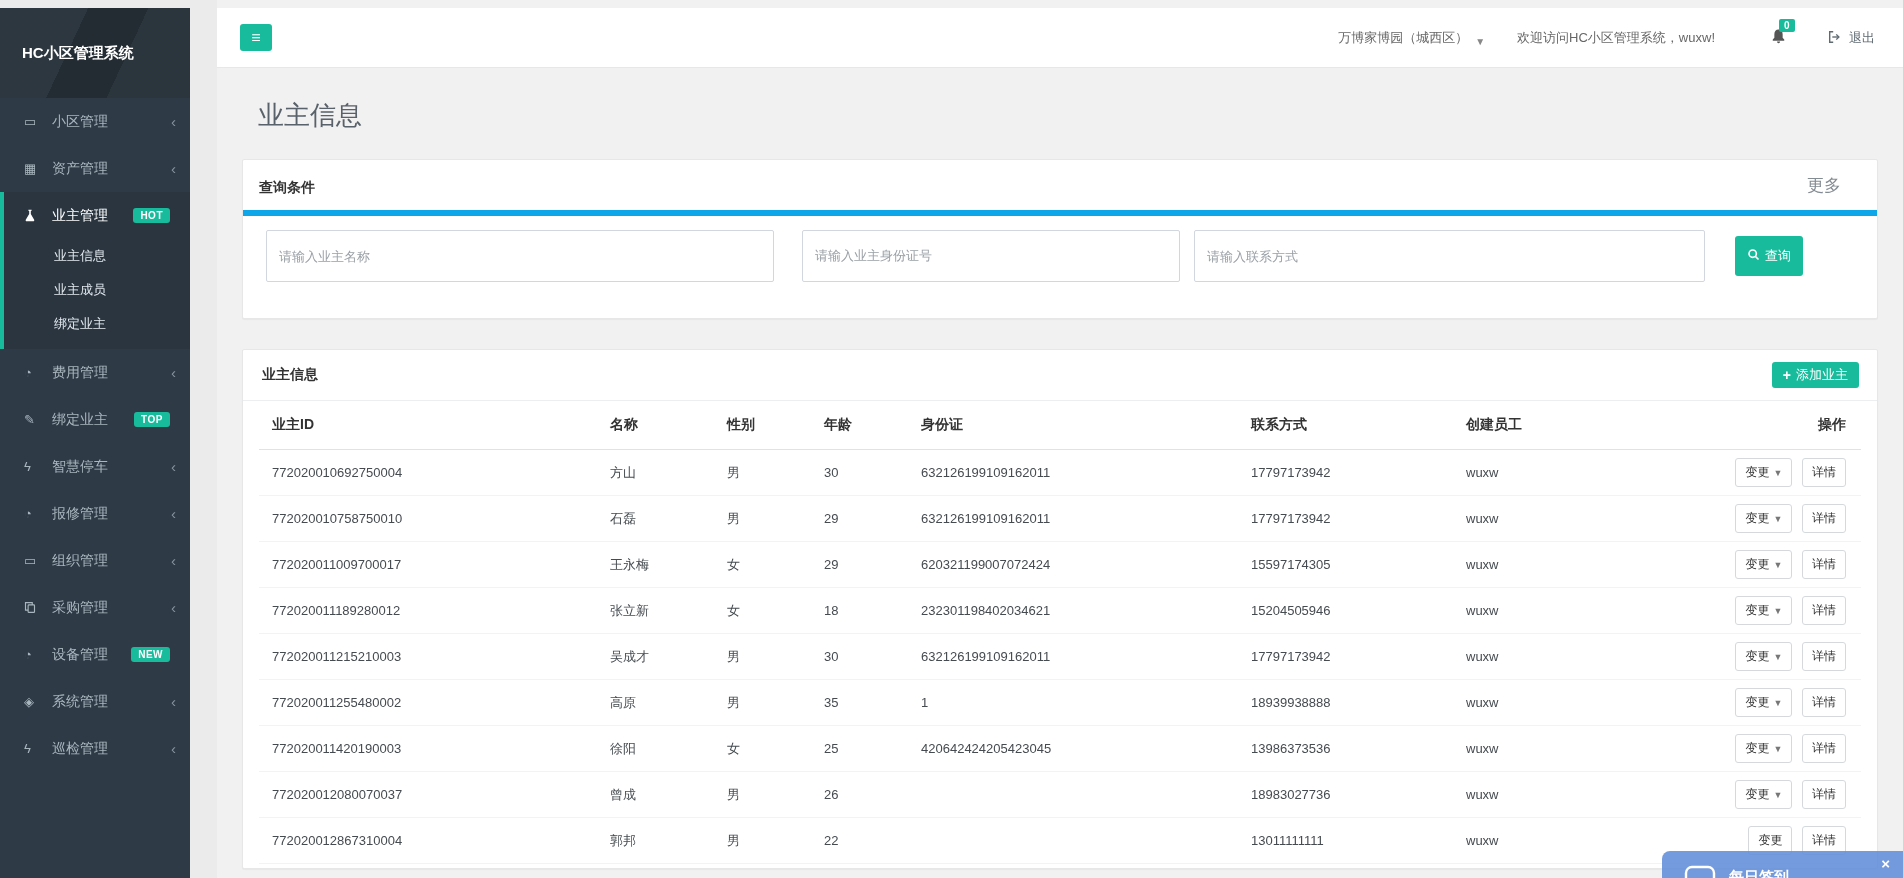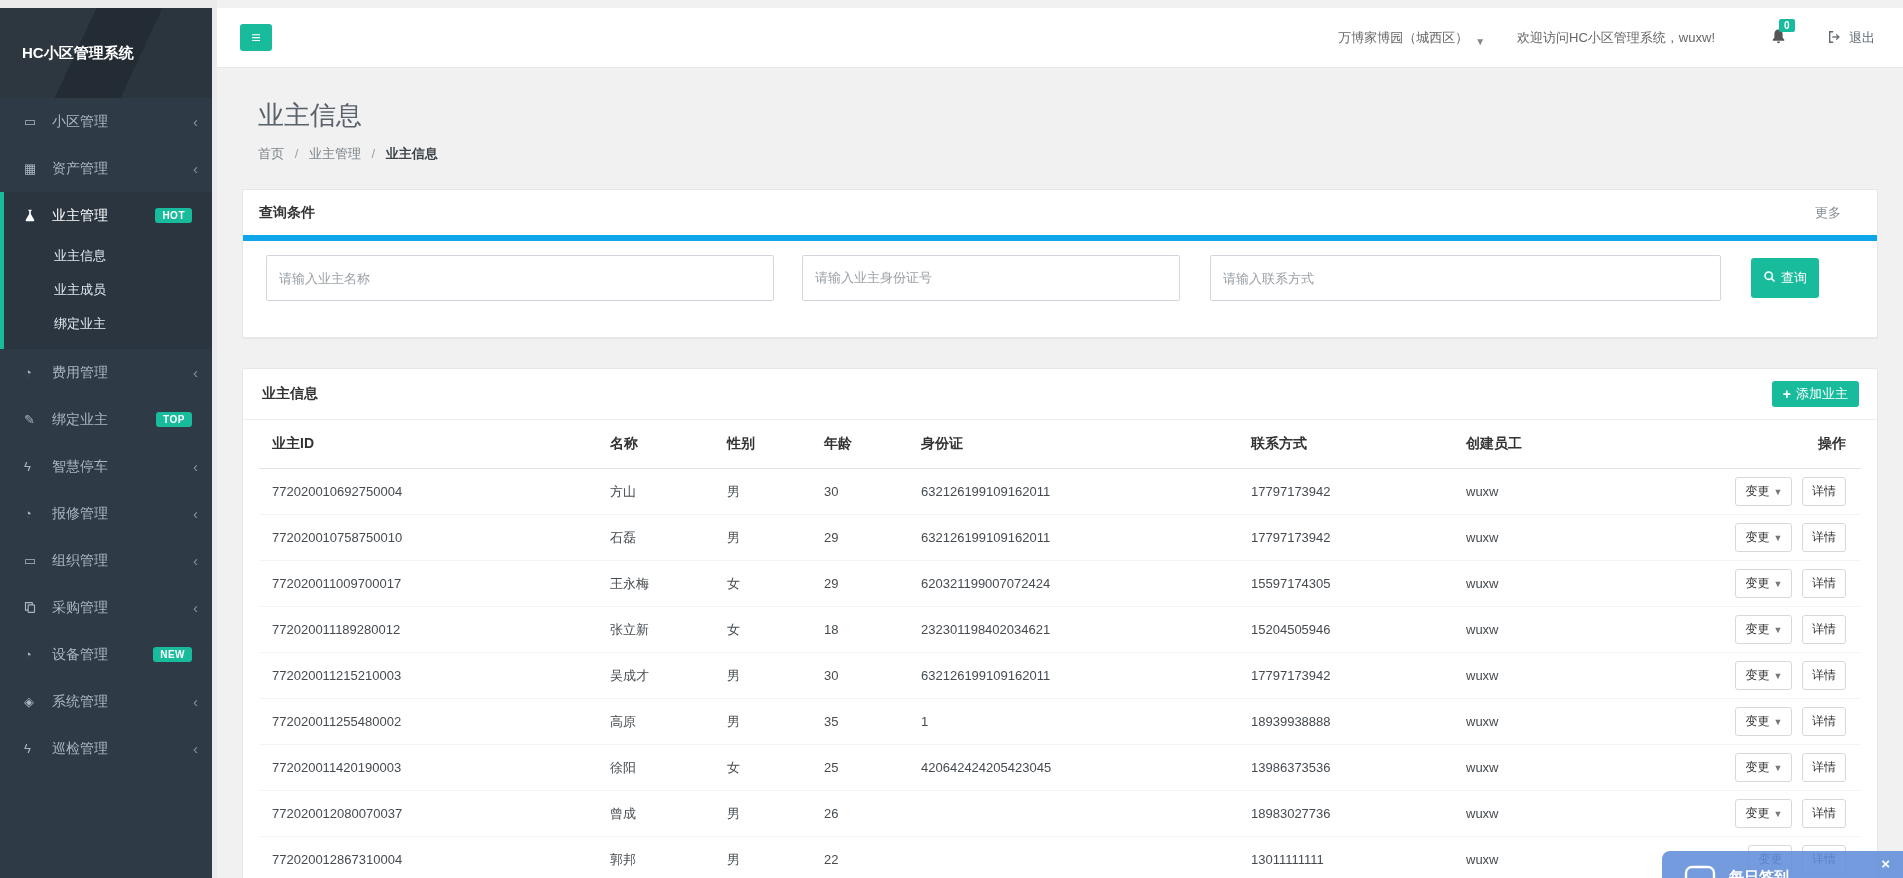--- a/index.html
+++ b/index.html
@@ -6,21 +6,21 @@
   html, body { width: 1903px; height: 878px; overflow: hidden; }
   body {
     font-family: "Liberation Sans", "DejaVu Sans", sans-serif;
     background: #ebebeb;
     font-size: 13px;
     color: #444;
   }
 
   
   .sidebar {
-    position: fixed; left: 0; top: 8px; bottom: 0; width: 212px;
+    position: fixed; left: 0; top: 8px; bottom: 0; width: 190px;
     background: #2e3a46; z-index: 5;
   }
   .logo {
     height: 90px; line-height: 90px; padding-left: 22px;
     color: #fff; font-size: 15px; font-weight: bold;
     background:
       linear-gradient(115deg, rgba(255,255,255,0.03) 0 38%, rgba(0,0,0,0.10) 38% 64%, rgba(255,255,255,0.02) 64%),
       #273139;
   }
   .menu-group { position: relative; }
@@ -74,30 +74,30 @@
   .card {
     background: #fff; border: 1px solid #e7e7e7; border-radius: 2px;
     box-shadow: 0 1px 1px rgba(0,0,0,0.04);
   }
   .search-card { margin-top: 26px; }
   .card-hd {
     display: flex; align-items: flex-end; padding: 14px 36px 13px 16px;
     border-bottom: 6px solid #0ea5e9;
   }
   .card-hd-title { font-size: 14px; font-weight: bold; color: #333; }
-  .more-link { margin-left: auto; color: #848c93; font-size: 13px; cursor: pointer; }
+  .more-link { margin-left: auto; color: #848c93; font-size: 17px; cursor: pointer; }
   .search-body { display: flex; align-items: center; padding: 14px 0 36px 23px; }
   .s-input {
-    height: 46px; border: 1px solid #d2d6de; border-radius: 2px;
+    height: 52px; border: 1px solid #d2d6de; border-radius: 2px;
     padding: 0 12px; font-size: 13px; color: #8b5cf6; background: #fff; outline: none;
   }
   .s-input::placeholder { color: #9aa0a6; }
   .s-input.w1 { width: 508px; }
   .s-input.w2 { width: 378px; margin-left: 28px; font-family: Liberation Serif, serif; }
-  .s-input.w3 { width: 511px; margin-left: 30px; }
+  .s-input.w3 { width: 511px; margin-left: 14px; }
   .btn-teal {
     background: #18bc9c; border: none; color: #fff; font-size: 13px;
     border-radius: 3px; cursor: pointer; display: inline-flex; align-items: center; gap: 5px;
   }
   .query-btn { margin-left: 30px; height: 40px; padding: 0 12px; }
 
   .table-card { margin-top: 30px; margin-bottom: 0; min-height: 520px; }
   .table-hd { display: flex; align-items: center; padding: 12px 18px 12px 19px; border-bottom: 1px solid #eceef0; }
   .add-btn { margin-left: auto; height: 26px; padding: 0 11px; font-size: 13px; }
   .add-plus { font-weight: bold; font-size: 14px; }
@@ -274,27 +274,20 @@
         </span>
         <span>退出</span>
       </span>
     </div>
   </div>
 
   <div class="content">
 
     <div class="page-header">
       <div class="page-title">业主信息</div>
-      <div class="breadcrumb">
-        <span class="bc-link">首页</span>
-        <span class="bc-sep">/</span>
-        <span class="bc-link">业主管理</span>
-        <span class="bc-sep">/</span>
-        <span class="bc-current">业主信息</span>
-      </div>
     </div>
 
     <div class="card search-card">
       <div class="card-hd">
         <span class="card-hd-title">查询条件</span>
         <span class="more-link">更多</span>
       </div>
       <div class="search-body">
         <input class="s-input w1" placeholder="请输入业主名称" style="">
         <input class="s-input w2" placeholder="请输入业主身份证号" style="">

